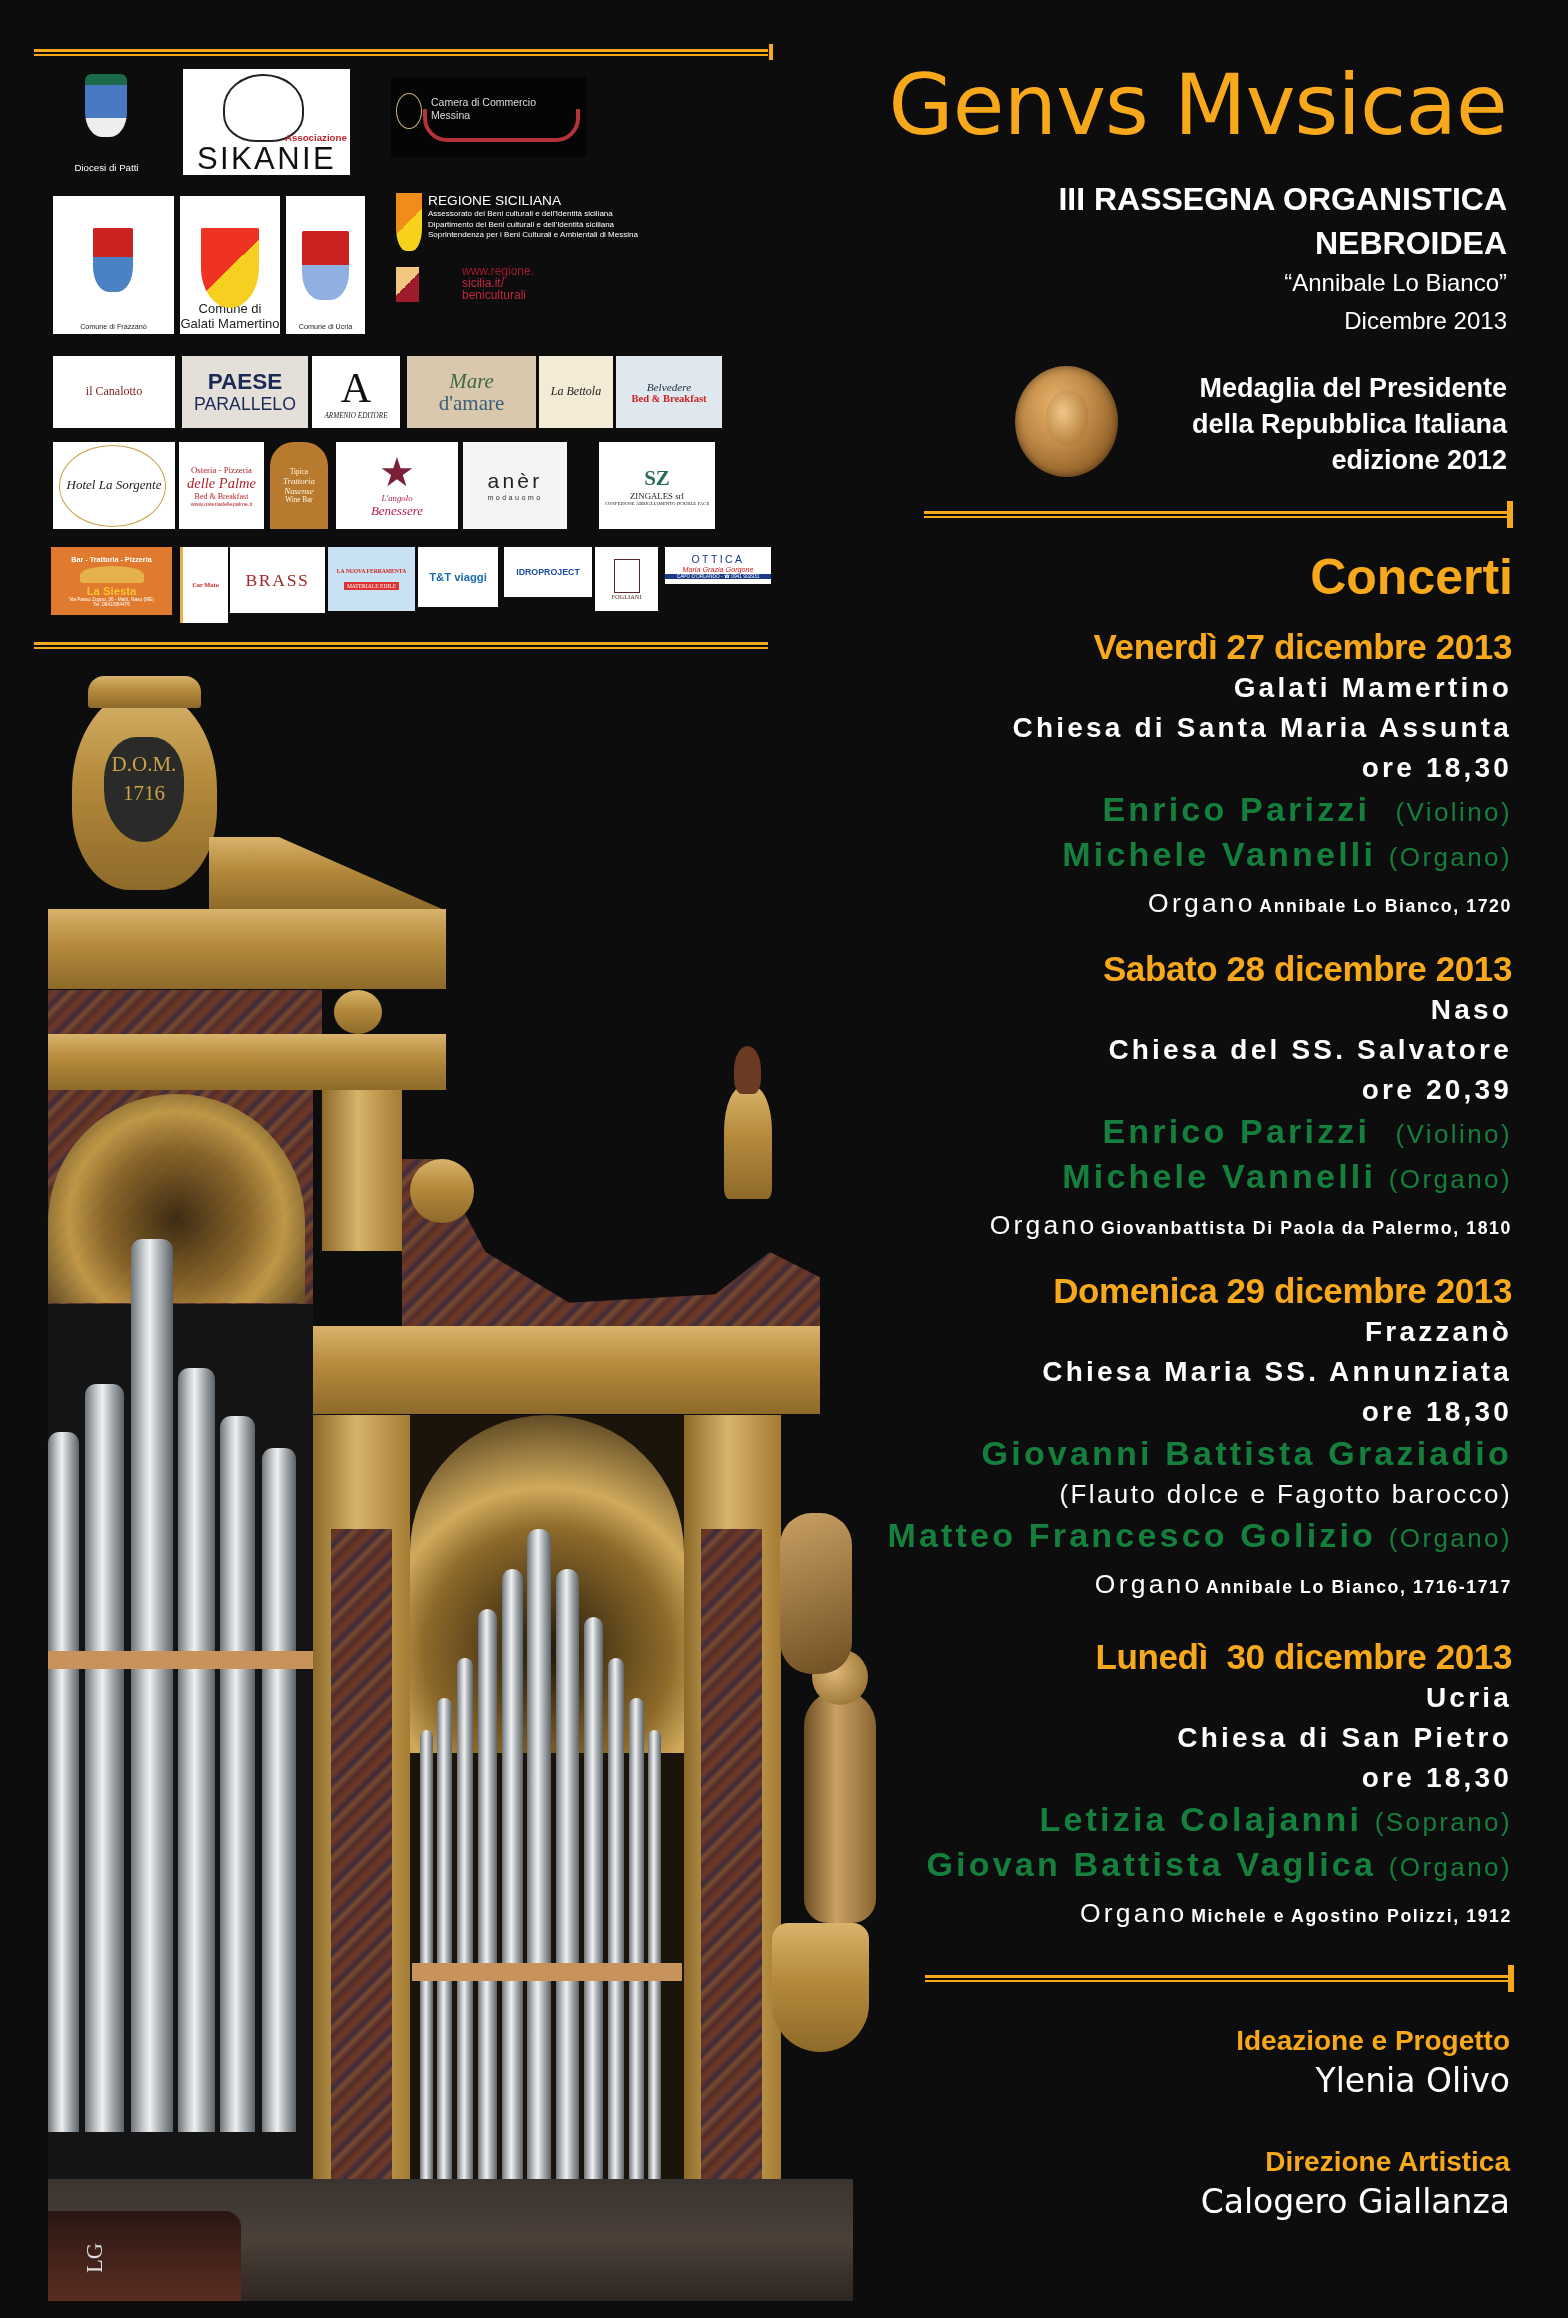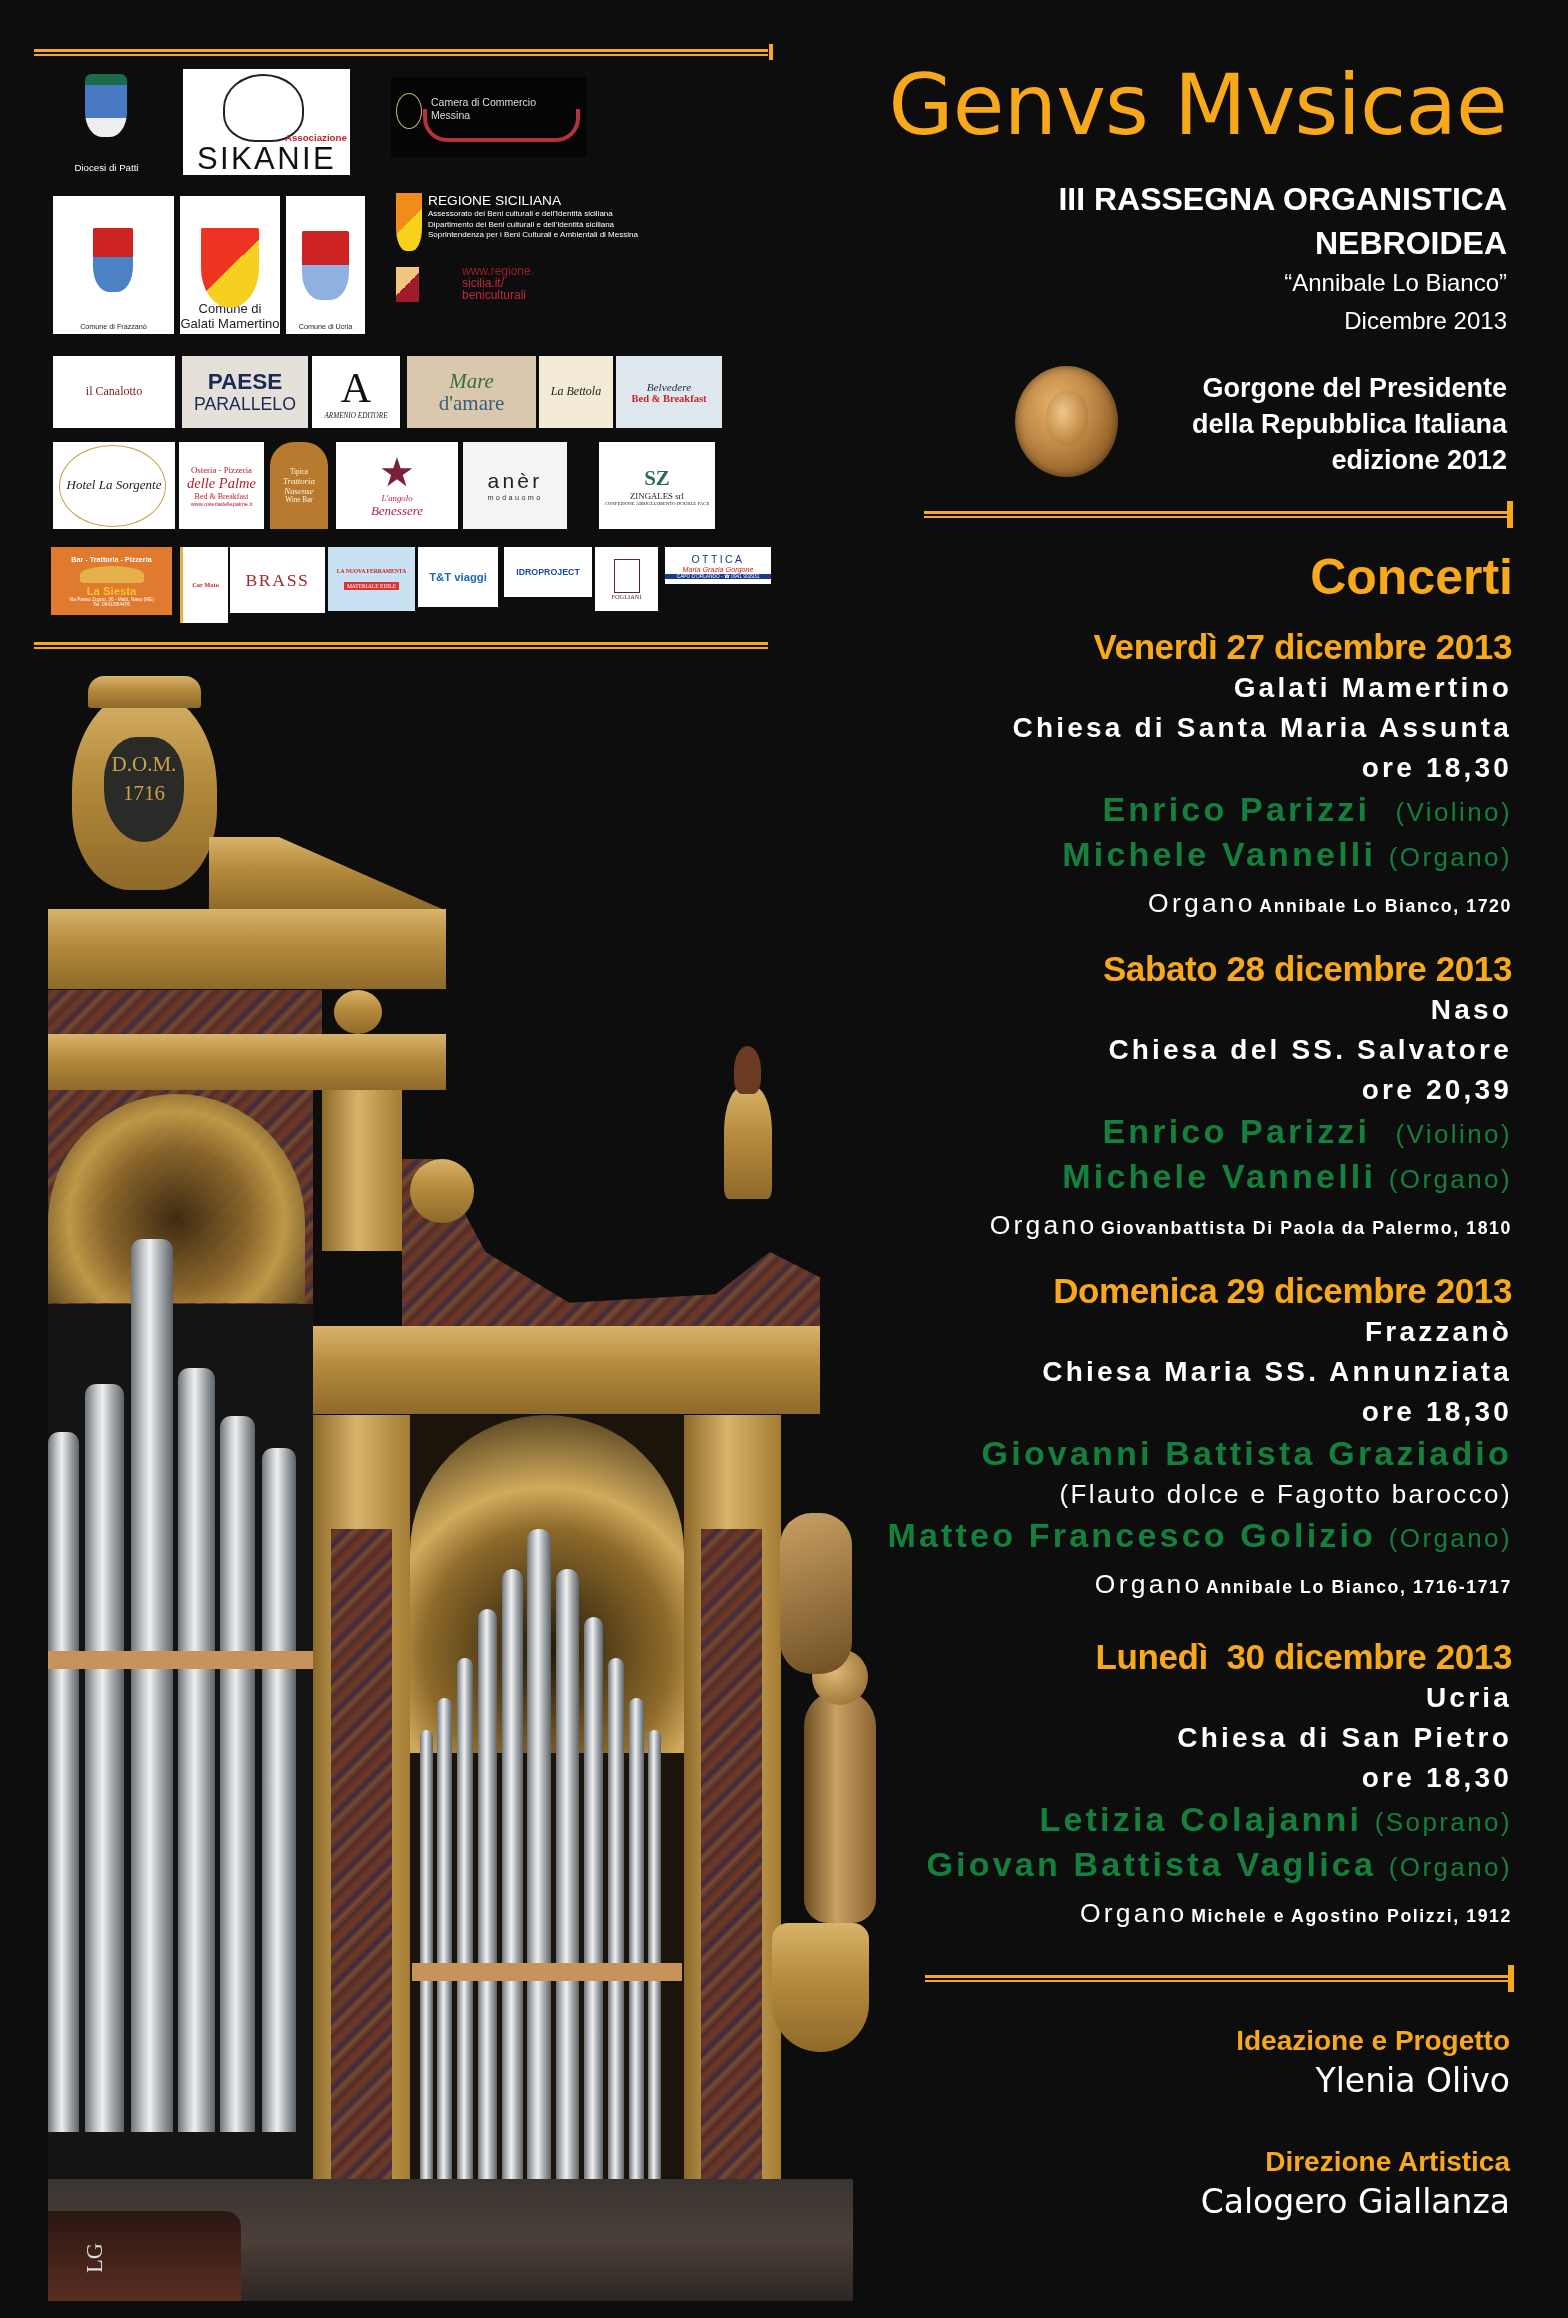--- a/index.html
+++ b/index.html
@@ -321,21 +321,21 @@
 <div class="title">Genvs Mvsicae</div>
 <div class="sub-bold" style="top:183px;">III RASSEGNA ORGANISTICA</div>
 <div class="sub-bold" style="top:227px;">NEBROIDEA</div>
 <div class="sub-reg" style="top:271px;">“Annibale Lo Bianco”</div>
 <div class="sub-reg" style="top:309px;">Dicembre 2013</div>
 
 <div class="medal">
     <div class="head"></div>
   </div>
 <div class="medal-text">
-  <div>Gorgone del Presidente</div>
+  <div>Medaglia del Presidente</div>
   <div>della Repubblica Italiana</div>
   <div>edizione 2012</div>
 </div>
 
 <div class="concerti-h">Concerti</div>
 
 <div class="concert" style="top:626px;">
   <div class="date">Venerdì 27 dicembre 2013</div>
   <div class="place">Galati Mamertino</div>
   <div class="place">Chiesa di Santa Maria Assunta</div>

